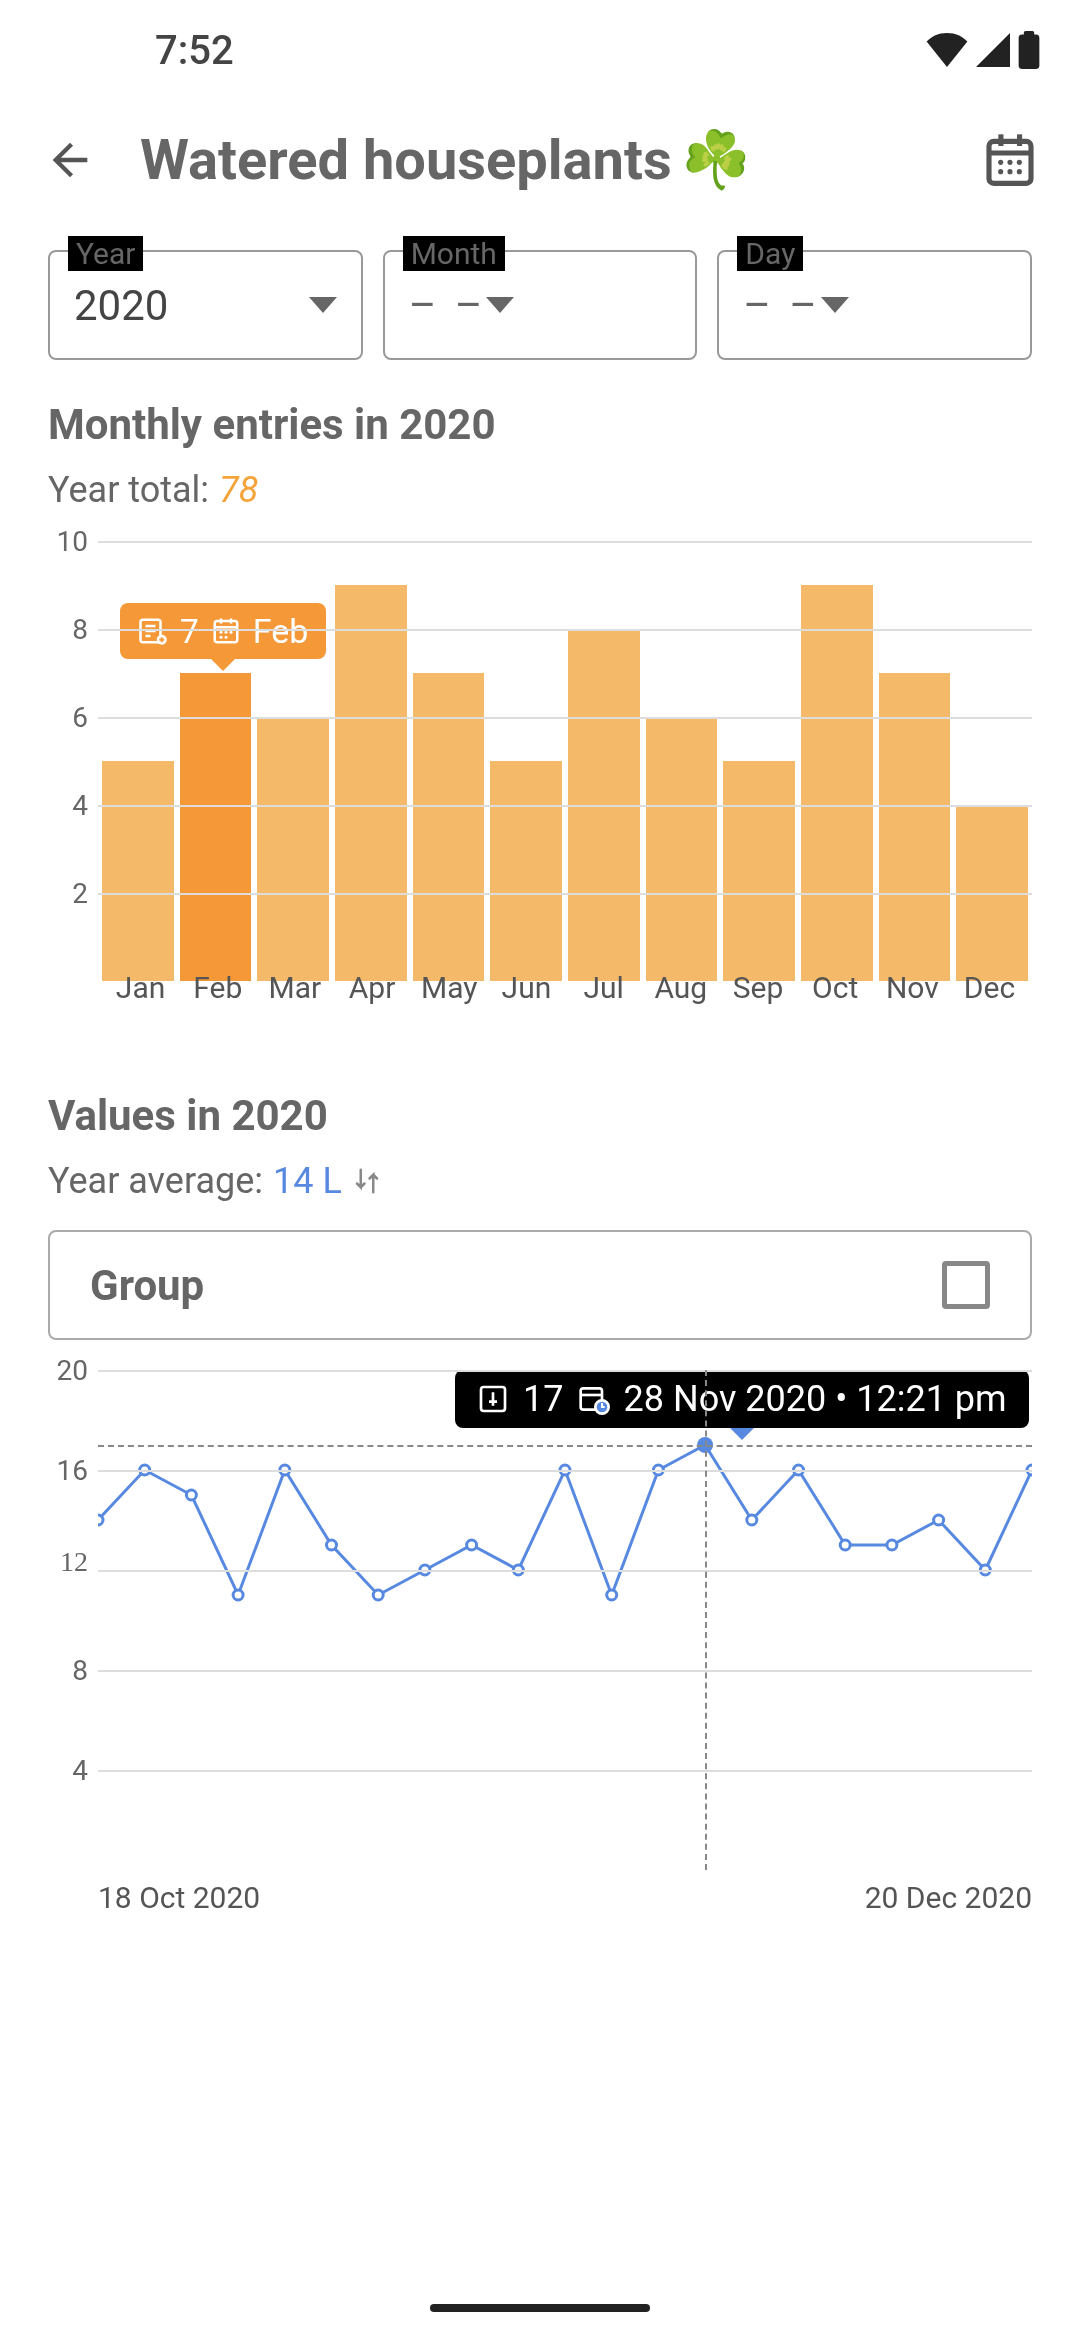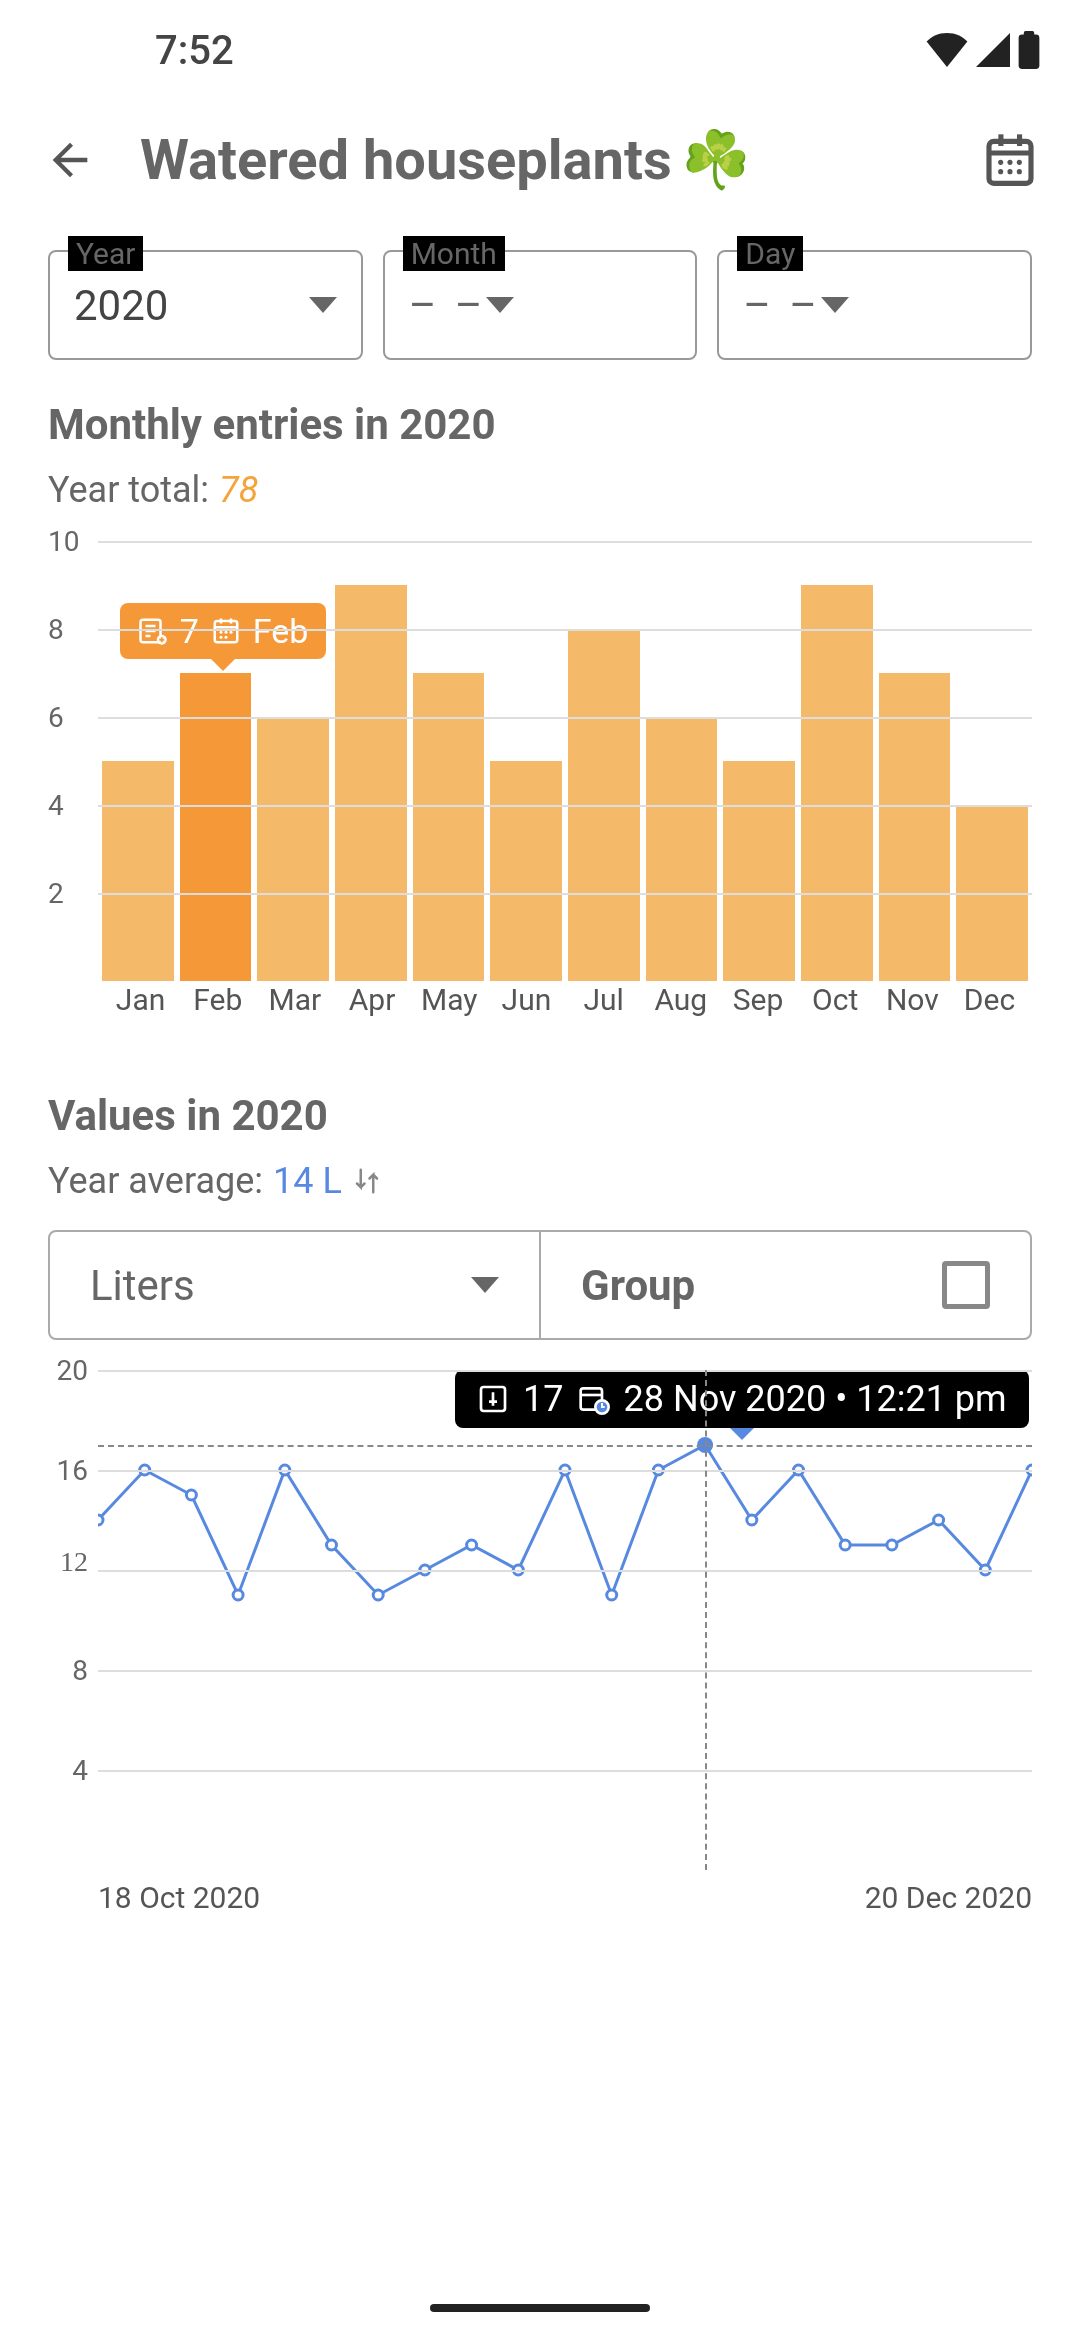--- a/index.html
+++ b/index.html
@@ -29,25 +29,25 @@
   .section-title { font-size:42px; font-weight:700; color:#666; }
   .section-sub { font-size:36px; color:#666; margin-top:20px; display:flex; align-items:center; gap:10px;}
   .accent-orange { color:#f5a43b;font-style:italic; }
   .accent-blue { color:#5889e0; }
   
   
   .bar-chart-wrap { padding: 30px 48px 0 48px; }
   .bar-chart { position:relative; height:500px; }
   .bc-plot { position:absolute; left:50px; right:0; top:0; bottom:60px; }
   .bc-grid { position:absolute; left:0; right:0; border-top:2px solid #ddd; }
-  .bc-ylab { position:absolute; left:-50px; width:40px; text-align:left; font-size:28px; color:#666; transform:translateY(-50%); }
+  .bc-ylab { position:absolute; left:-50px; width:40px; text-align:right; font-size:28px; color:#666; transform:translateY(-50%); }
   .bc-bars { position:absolute; left:0; right:0; bottom:0; top:0; display:flex; align-items:flex-end; justify-content:space-between; gap:6px; padding:0 4px;}
   .bc-bar { flex:1; background:#f5b96a; position:relative; }
   .bc-bar.selected { background:#f59838; }
-  .bc-xlabels { position:absolute; left:50px; right:0; bottom:4px; height:55px; display:flex; padding:0 4px;margin-top:20px;}
+  .bc-xlabels { position:absolute; left:50px; right:0; bottom:16px; height:55px; display:flex; padding:0 4px;margin-top:20px;}
   .bc-xlab { flex:1; text-align:center; font-size:30px; color:#555; }
   
   
   .bar-tooltip { position:absolute; background:#f59838; color:#fff; border-radius:8px; padding:8px 18px; font-size:34px; display:flex; align-items:center; gap:12px; }
   .bar-tooltip::after { content:""; position:absolute; bottom:-12px; left:50%; transform:translateX(-50%); width:0; height:0; border-left:12px solid transparent; border-right:12px solid transparent; border-top:12px solid #f59838; }
   
   
   .values-row { display:flex; margin:28px 48px 0 48px; border:2px solid #aaa; border-radius:8px; height:110px; }
   .values-left { flex:1; display:flex; align-items:center; padding:0 40px; border-right:2px solid #aaa; }
   .values-left span.lbl { font-size:42px; color:#666; flex:1; }
@@ -220,24 +220,20 @@
   <div class="section-sub">
     <span>Year average: </span>
     <span class="accent-blue">14 L</span>
     <svg width="30" height="30" viewBox="0 0 24 24">
         <path d="M7 3v14l-3-3M7 17l3-3M17 21V7l-3 3M17 7l3 3" stroke="#888" stroke-width="2" fill="none" stroke-linecap="round"></path>
       </svg>
   </div>
 </div>
 
 <div class="values-row">
-  <div class="values-left">
-    <span class="lbl">Liters</span>
-    <span class="chevron"></span>
-  </div>
   <div class="values-right">
     <span class="lbl">Group</span>
     <span class="checkbox"></span>
   </div>
 </div>
 
 <div class="line-chart-wrap">
   <div class="line-chart">
     <div class="lc-plot" id="lc-plot">
       <svg id="lc-svg" width="100%" height="100%" style="position:absolute;left:0;top:0;" preserveAspectRatio="none" viewBox="0 0 934 500">

